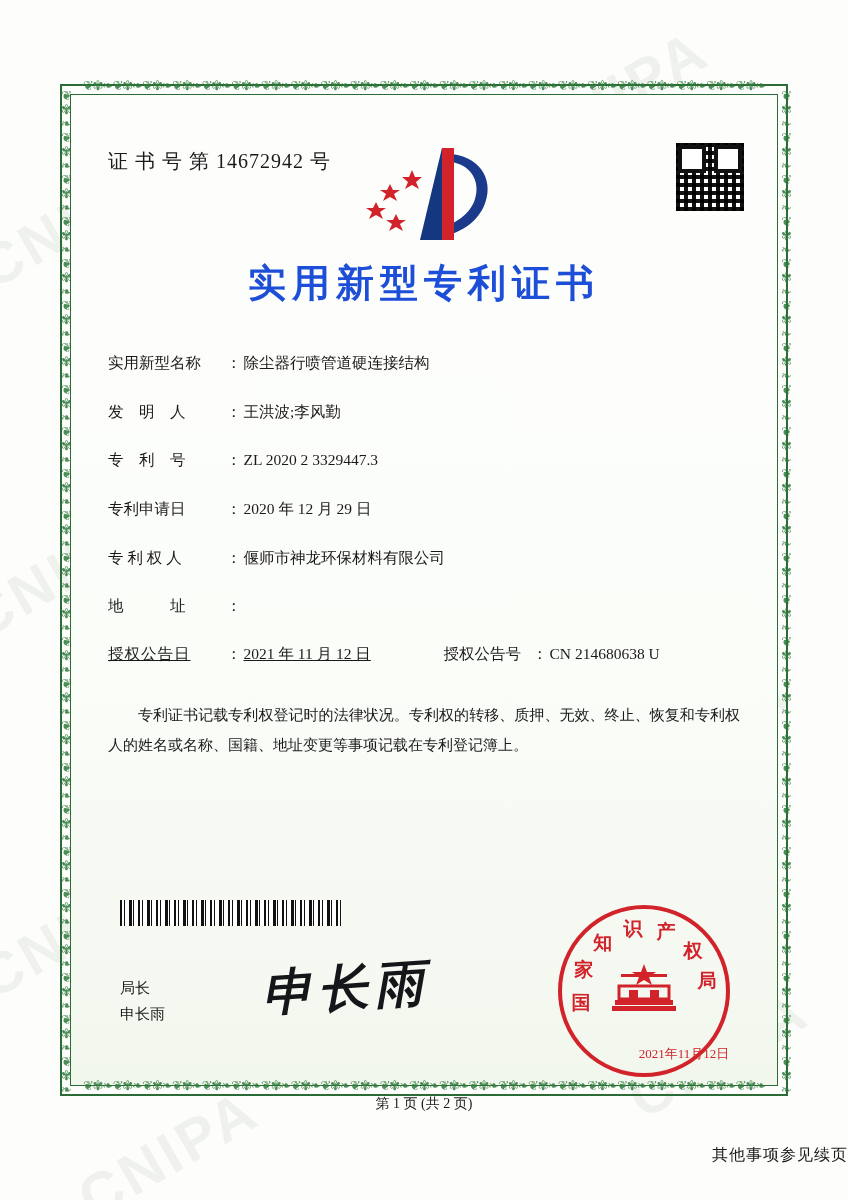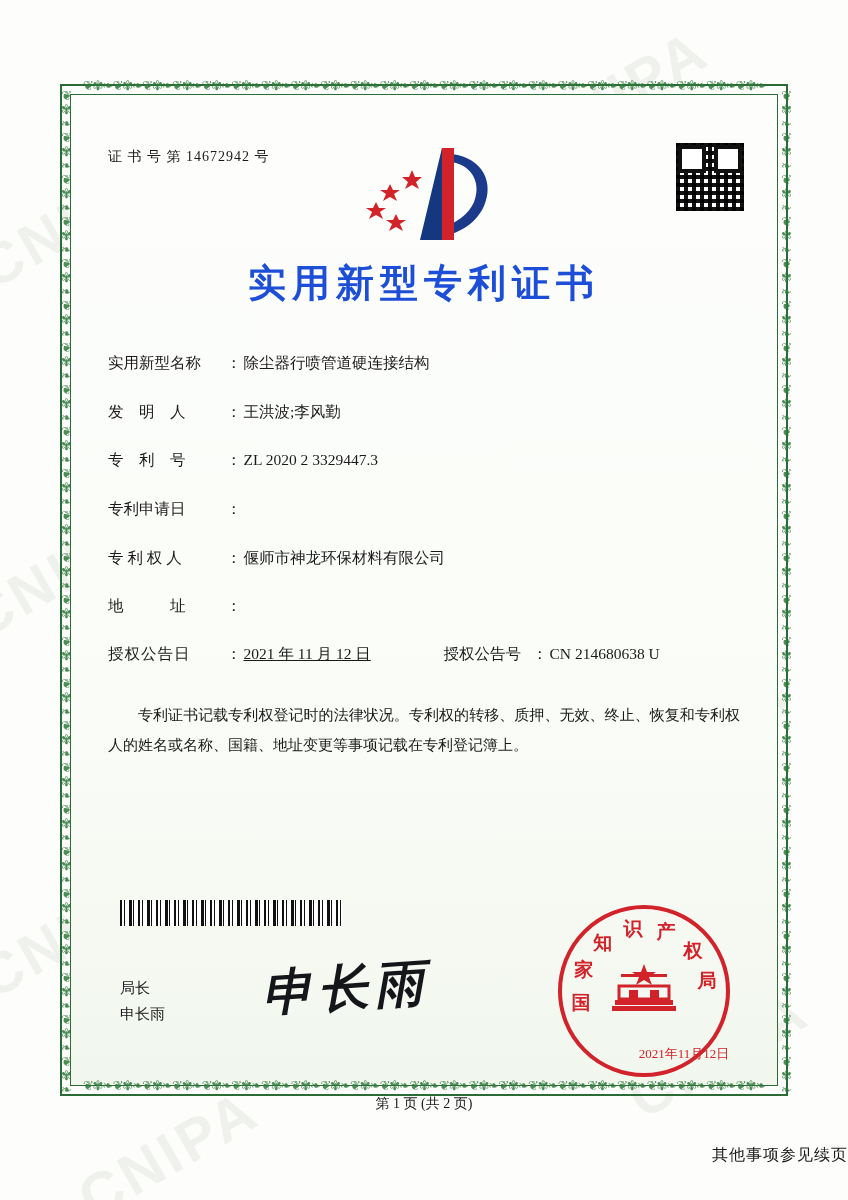--- a/index.html
+++ b/index.html
@@ -70,21 +70,21 @@
   .orn-top    { left: 62px;  top: 80px;   width: 724px; height: 16px; text-align: center;}
   .orn-bottom { left: 62px;  top: 1080px; width: 724px; height: 16px; text-align: center;}
   .orn-left   { left: 56px;  top: 88px;   width: 16px;  height: 1004px; writing-mode: vertical-rl;}
   .orn-right  { left: 776px; top: 88px;   width: 16px;  height: 1004px; writing-mode: vertical-rl;}
 
   
   .cert-no {
     position: absolute;
     left: 108px;
     top: 148px;
-    font-size: 14px;
+    font-size: 20px;
     letter-spacing: 1px;
   }
   .qr {
     position: absolute;
     right: 104px;
     top: 143px;
     width: 68px;
     height: 68px;
     background:
       repeating-linear-gradient(90deg, #111 0 4px, #fff 4px 8px),
@@ -143,21 +143,21 @@
     white-space: nowrap;
   }
   .field-colon { margin-right: 2px; }
   .field-value { flex: 1; }
   .inline-pair {
     display: flex;
     align-items: baseline;
     font-size: 15.5px;
     margin-bottom: 22px;
   }
-  .inline-pair .lbl1 { width: 118px; flex: 0 0 118px; letter-spacing: 1px;}
+  .inline-pair .lbl1 { width: 118px; flex: 0 0 118px; letter-spacing: 1px; text-decoration: underline;}
   .inline-pair .val1 { width: 200px; flex: 0 0 200px; text-decoration: underline;}
   .inline-pair .lbl2 { margin-right: 11px; }
 
   
   .paras {
     position: absolute;
     left: 108px;
     top: 700px;
     width: 632px;
     font-size: 15px;
@@ -323,20 +323,21 @@
       <span class="field-value">王洪波;李风勤</span>
     </div>
     <div class="field-row">
       <span class="field-label">专　利　号</span>
       <span class="field-colon">：</span>
       <span class="field-value">ZL 2020 2 3329447.3</span>
     </div>
     <div class="field-row">
       <span class="field-label">专利申请日</span>
       <span class="field-colon">：</span>
+      <span class="field-value">2020 年 12 月 29 日</span>
     </div>
     <div class="field-row">
       <span class="field-label">专 利 权 人</span>
       <span class="field-colon">：</span>
       <span class="field-value">偃师市神龙环保材料有限公司</span>
     </div>
     <div class="field-row">
       <span class="field-label">地　　　址</span>
       <span class="field-colon">：</span>
     </div>

